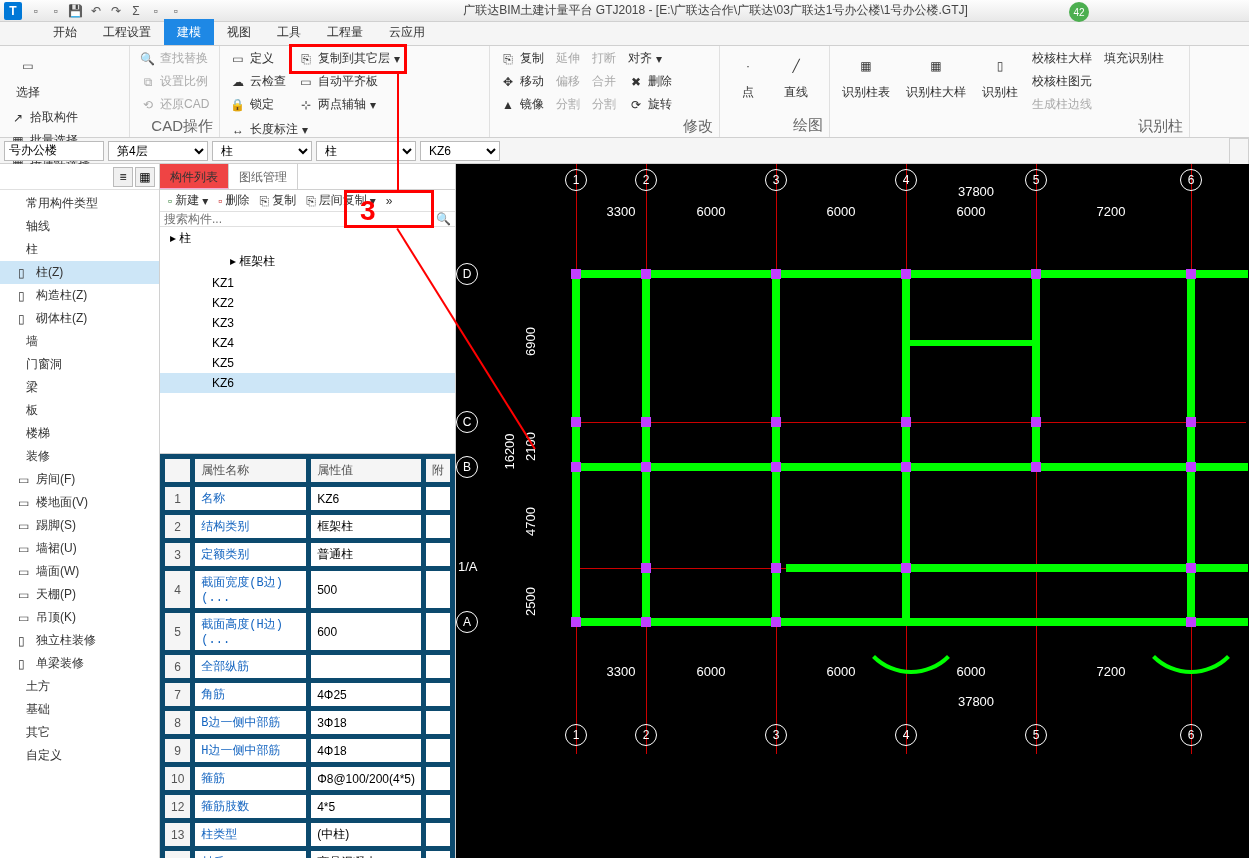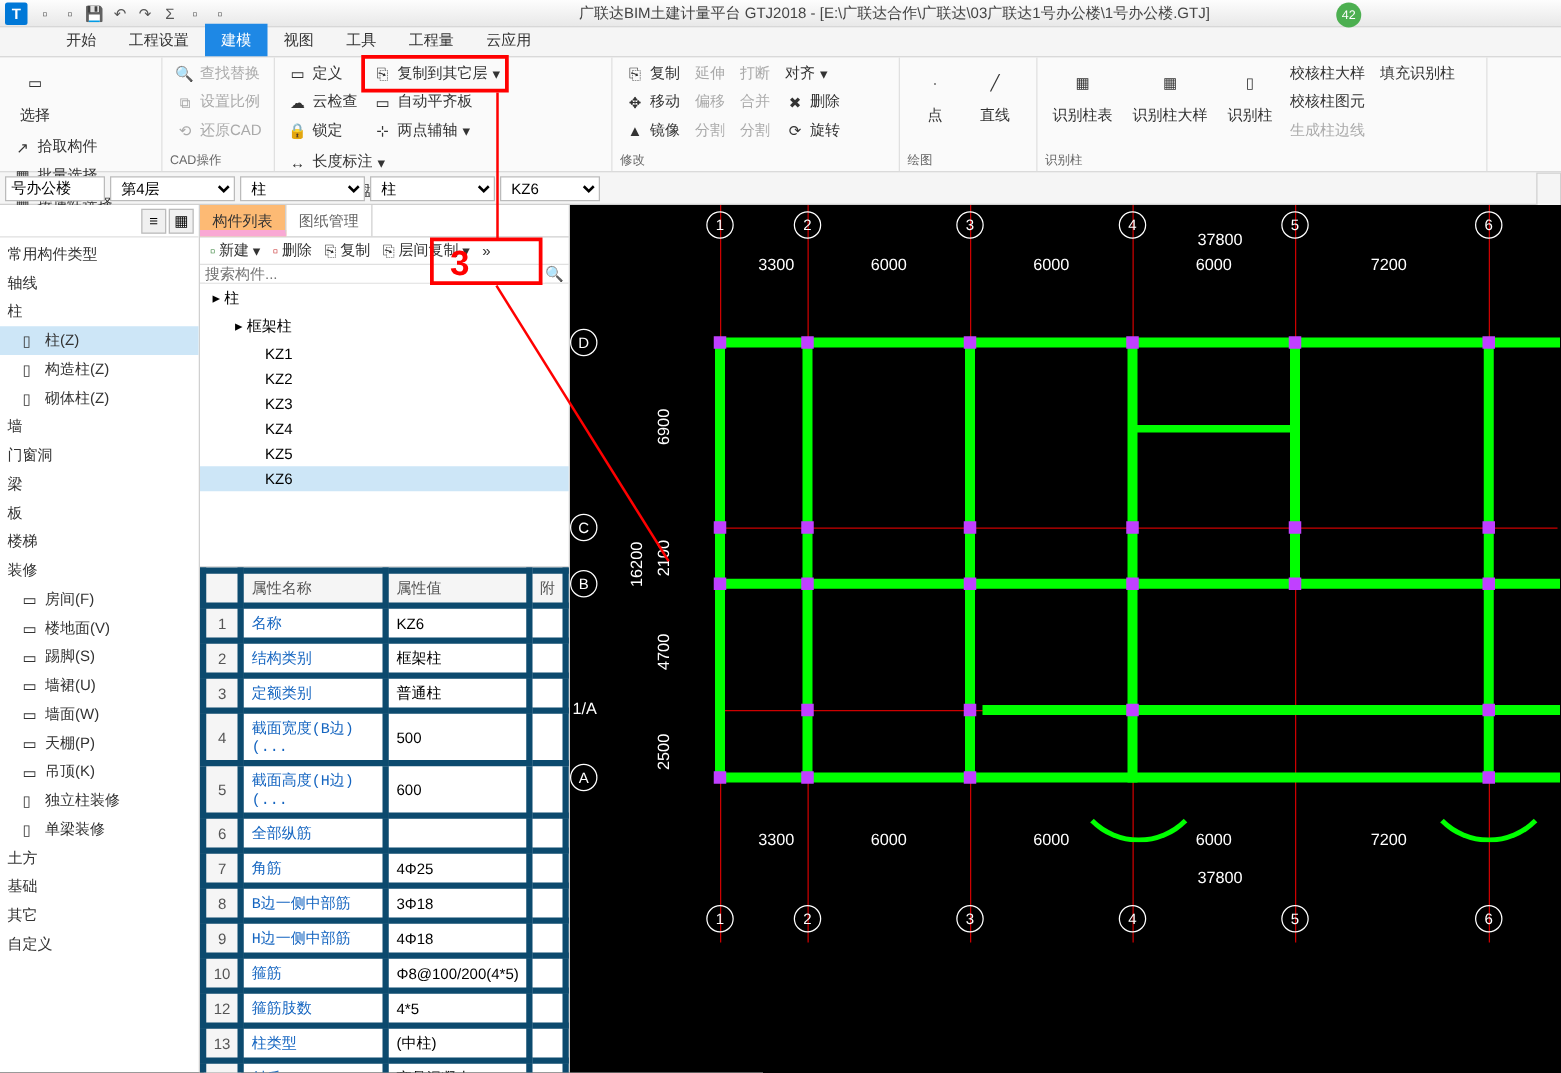--- a/index.html
+++ b/index.html
@@ -7,51 +7,51 @@
 .qat{height:22px;background:linear-gradient(#fdfdfd,#e8e8e8);border-bottom:1px solid #d0d0d0;display:flex;align-items:center;padding:0 4px;}
 .qat .logo{width:18px;height:18px;background:#0078d7;color:#fff;font-weight:bold;display:flex;align-items:center;justify-content:center;border-radius:2px;margin-right:4px;}
 .qat .qbtn{width:20px;height:18px;display:flex;align-items:center;justify-content:center;color:#555;}
 .qat .title{flex:1;text-align:center;color:#444;font-size:12px;}
 .tabs{height:24px;background:#f5f5f5;border-bottom:1px solid #d0d0d0;display:flex;align-items:flex-end;padding-left:40px;}
 .tabs .tab{padding:4px 12px;color:#333;border:1px solid transparent;border-bottom:none;}
 .tabs .tab.active{background:#1e88e5;color:#fff;}
 .ribbon{height:92px;background:#fafafa;border-bottom:1px solid #d0d0d0;display:flex;}
 .rgroup{border-right:1px solid #e0e0e0;display:flex;flex-direction:column;padding:2px 6px;}
 .rgroup .body{flex:1;display:flex;align-items:flex-start;gap:4px;flex-wrap:wrap;}
-.rgroup .label{text-align:left;color:#666;font-size:10px;padding-top:2px;}
+.rgroup .label{text-align:right;color:#666;font-size:15px;padding-top:2px;}
 .rbtn{display:flex;align-items:center;gap:4px;padding:2px 4px;color:#333;white-space:nowrap;}
 .rbtn.gray{color:#aaa;}
 .rbtn .ic{width:16px;height:16px;display:inline-flex;align-items:center;justify-content:center;}
 .bigbtn{display:flex;flex-direction:column;align-items:center;padding:2px 6px;color:#333;gap:2px;}
 .bigbtn .ic{width:32px;height:32px;display:flex;align-items:center;justify-content:center;}
 .col{display:flex;flex-direction:column;gap:2px;}
 .selectors{height:26px;background:#f5f5f5;border-bottom:1px solid #d0d0d0;display:flex;align-items:center;gap:4px;padding:0 4px;}
 .selectors select,.selectors input{height:20px;border:1px solid #bbb;background:#fff;padding:0 4px;}
 .main{display:flex;height:694px;}
 .leftpanel{width:160px;background:#fff;border-right:1px solid #d0d0d0;overflow:hidden;}
 .leftpanel .hdr{height:26px;border-bottom:1px solid #e0e0e0;display:flex;align-items:center;justify-content:flex-end;padding:0 4px;gap:2px;}
 .leftpanel .hdr .ibtn{width:20px;height:20px;border:1px solid #bbb;background:#f0f0f0;display:flex;align-items:center;justify-content:center;}
 .tree{padding:2px 0;}
 .tree .node{padding:3px 6px 3px 18px;color:#333;display:flex;align-items:center;gap:4px;}
-.tree .node.l1{padding-left:6px;}
+.tree .node.l1{padding-left:6px;margin-left:20px;}
 .tree .node.l2{padding-left:18px;}
 .tree .node.sel{background:#cde6f7;}
 .tree .ticon{width:14px;height:14px;display:inline-block;}
 .midpanel{width:296px;background:#fff;border-right:1px solid #d0d0d0;display:flex;flex-direction:column;}
 .midtabs{height:26px;border-bottom:1px solid #d0d0d0;display:flex;}
 .midtabs .mt{padding:5px 10px;border-right:1px solid #d0d0d0;color:#666;}
-.midtabs .mt.active{background:#fdba74;color:#333;border-bottom:5px solid #f9a8d4;}
+.midtabs .mt.active{background:#ef4444;color:#333;border-bottom:1px solid #f9a8d4;}
 .toolbar{height:28px;border-bottom:1px solid #e0e0e0;display:flex;align-items:center;gap:2px;padding:0 4px;}
 .toolbar .tbtn{display:flex;align-items:center;gap:3px;padding:2px 4px;color:#333;}
 .search{height:26px;border-bottom:1px solid #e0e0e0;display:flex;align-items:center;padding:0 4px;}
 .search input{flex:1;border:none;outline:none;color:#3b82f6;}
 .clist{flex:0 0 auto;}
 .clist .cn{padding:3px 6px 3px 20px;}
 .clist .cn.l1{padding-left:10px;}
-.clist .cn.l2{padding-left:28px;}
+.clist .cn.l2{padding-left:28px;margin-left:42px;}
 .clist .cn.l3{padding-left:52px;}
 .clist .cn.sel{background:#cde6f7;}
 .proppanel{border-top:1px solid #d0d0d0;margin-top:60px;}
 .proptable{width:100%;border-collapse:collapse;}
 .proptable th,.proptable td{border:5px solid #0c4a6e;padding:3px 6px;text-align:left;font-weight:normal;}
 .proptable th{background:#f5f5f5;color:#555;}
 .proptable .rownum{background:#f5f5f5;text-align:center;width:26px;color:#555;}
 .proptable .pname{color:#1565c0;font-family:Liberation Mono, monospace;}
 .canvas{flex:1;background:#000;position:relative;overflow:hidden;}
 .gridlabel{position:absolute;color:#fff;font-size:13px;}
@@ -267,21 +267,21 @@
             <span>填充识别柱</span>
           </div>
       </div>
     </div>
     <div class="label">识别柱</div>
   </div>
 </div>
 <div class="rightstrip">智能</div>
 
 <div class="selectors">
-  <input style="width: 80px;" value="号办公楼">
+  <input style="width: 100px;" value="号办公楼">
   <select style="width:100px"><option>第4层</option></select>
   <select style="width:100px"><option>柱</option></select>
   <select style="width:100px"><option>柱</option></select>
   <select style="width:80px"><option>KZ6</option></select>
 </div>
 
 <div class="main">
 
   <div class="leftpanel">
     <div class="hdr">

